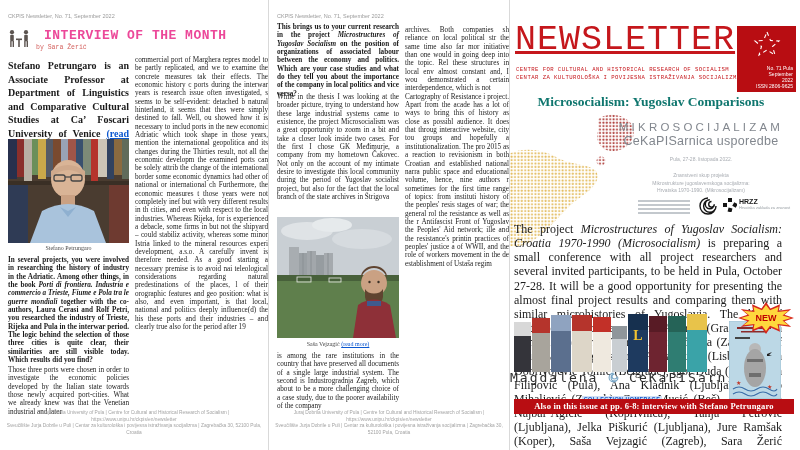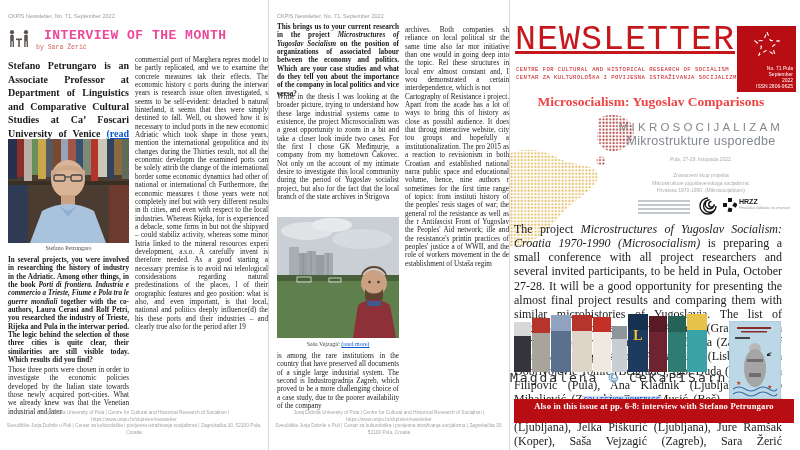--- a/index.html
+++ b/index.html
@@ -33,21 +33,21 @@
   .masthead{position:absolute;left:5px;top:22px;font-family:"Liberation Mono",monospace;
             font-size:35px;line-height:1.05;color:#c5171c;letter-spacing:1px;white-space:nowrap;text-decoration:underline;}
   .orgline{position:absolute;left:6px;font-family:"Liberation Mono",monospace;font-size:5.6px;
            letter-spacing:.45px;color:#c5171c;white-space:nowrap;}
   .issue-box{position:absolute;left:227px;top:26px;width:59px;height:66px;background:#b80d12;
              display:flex;flex-direction:column;justify-content:space-between;align-items:center;
              padding:4px 3px 3px 3px;box-sizing:border-box;}
   .issue-lines{font-family:"Liberation Sans",sans-serif;font-size:5px;line-height:1.2;color:#ffffff;
                text-align:right;align-self:flex-end;}
   .headline{position:absolute;left:0;right:8px;top:94px;text-align:center;font-weight:bold;
-            font-size:13.5px;color:#ef4444;}
+            font-size:13.5px;color:#0f766e;}
   .poster-title{position:absolute;left:105px;width:172px;top:121px;text-align:center;
                 font-family:"Liberation Sans",sans-serif;font-size:11.5px;letter-spacing:3.2px;
                 color:#82878e;white-space:nowrap;}
   .poster-sub{position:absolute;left:105px;width:172px;top:134px;text-align:center;
               font-family:"Liberation Sans",sans-serif;font-size:12.5px;letter-spacing:.3px;color:#82878e;}
   .poster-date{position:absolute;left:105px;width:172px;top:156px;text-align:center;
                font-family:"Liberation Sans",sans-serif;font-size:5px;color:#a9adb3;}
   .poster-event{position:absolute;left:105px;width:172px;top:172px;text-align:center;
                 font-family:"Liberation Sans",sans-serif;font-size:5px;line-height:1.5;color:#a9adb3;}
   .aff-lines{position:absolute;left:128px;top:200px;width:52px;}
@@ -72,21 +72,21 @@
                      background:#cfe0f5;padding:0 2px;}
   .featured-book{position:absolute;left:219px;top:321px;}
   .new-badge{position:absolute;left:228px;top:302px;width:56px;height:32px;}
   .nb-outer,.nb-inner{position:absolute;clip-path:polygon(50% 0%,58% 20%,75% 7%,73% 27%,95% 22%,
       83% 40%,100% 50%,83% 60%,95% 78%,73% 73%,75% 93%,58% 80%,50% 100%,42% 80%,25% 93%,27% 73%,
       5% 78%,17% 60%,0% 50%,17% 40%,5% 22%,27% 27%,25% 7%,42% 20%);}
   .nb-outer{inset:0;background:#d6281e;}
   .nb-inner{inset:3px;background:#ffd83d;}
   .nb-text{position:absolute;inset:0;display:flex;align-items:center;justify-content:center;
            font-family:"Liberation Sans",sans-serif;font-weight:bold;font-size:9px;color:#c00000;}
-  .banner{position:absolute;left:4px;right:6px;top:399px;height:24px;background:#b80d12;
+  .banner{position:absolute;left:4px;right:6px;top:399px;height:15px;background:#b80d12;
           color:#ffffff;font-weight:bold;font-size:8.5px;line-height:15px;text-align:center;
           letter-spacing:.2px;}
 </style>
 </head>
 <body>
 
 <div class="page" id="page-a">
   <div class="runhead">CKPIS Newsletter, No. 71, September 2022</div>
 
   <svg style="position:absolute;left:8px;top:29px;" width="22" height="19" viewBox="0 0 22 19">
@@ -189,21 +189,21 @@
     <path d="M84,64 a13,13 0 0 1 26,0 l0,-4 a13,11 0 0 0 -26,0 z" fill="#5f4430"></path>
     <path d="M88,72 a10,8 0 0 0 18,0 l0,8 a9,7 0 0 1 -18,0 z" fill="#5f4430"></path>
     <circle cx="92.5" cy="65" r="1.2" fill="#3a2f25"></circle>
       <circle cx="101.5" cy="65" r="1.2" fill="#3a2f25"></circle>
     <path d="M76,121 L81,88 Q97,77 113,88 L119,121 Z" fill="#8e3038"></path>
     <rect x="90" y="84" width="14" height="5" fill="#3e5a8e"></rect>
   </svg>
   <div class="b-col1 caption" style="top:341px;position:absolute;">
     <span>Saša Vejzagić </span><span class="lnk">(read more)</span>
   </div>
-  <div class="b-col1 para" style="top:352px;position:absolute;">is among the rare institutions in the country that have preserved all documents of a single large industrial system. The second is Industrogradnja Zagreb, which proved to be a more challenging choice of a case study, due to the poorer availability of the company</div>
+  <div class="b-col1 para" style="top:352px;position:absolute;">is among the rare institutions in the country that have preserved all documents of a single large industrial system. The second is Industrogradnja Zagreb, which about to be a more challenging choice of a case study, due to the poorer availability of the company</div>
 
   <div id="b-col2">
     <div class="para">archives. Both companies sh reliance on local political str the same time also far mor initiative than one would in going deep into the topic. Rel these structures in local env almost constant and, I wou demonstrated a certain interdependence, which is not</div>
     <div class="para">Cartography of Resistance i project. Apart from the acade has a lot of ways to bring this of history as close as possibl audience. It does that throug interactive website, city tou groups and hopefully a institutionalization. The pro 2015 as a reaction to revisionism in both Croatian and established national narra public space and educational volume, hence, nine authors r sometimes for the first time range of topics: from instituti history of the peoples' resis stages of war; the general rol the resistance as well as the r Antifascist Front of Yugoslav the Peoples' Aid network; ille and the resistance's printin practices of peoples' justice a of WWII, and the role of workers movement in the de establishment of Ustaša regim</div>
   </div>
 
   <div class="footer">
     <div>Juraj Dobrila University of Pula | Centre for Cultural and Historical Research of Socialism | https://www.unipu.hr/ckpis/en/newsletter</div>
     <div>Sveučilište Jurja Dobrile u Puli  |  Centar za kulturološka i povijesna istraživanja socijalizma  |  Zagrebačka 30, 52100 Pula, Croatia</div>
   </div>
@@ -236,21 +236,21 @@
       <pattern id="dotsR" width="3.4" height="3.4" patternUnits="userSpaceOnUse">
         <circle cx="1.4" cy="1.4" r="1.05" fill="#b0413e"></circle>
       </pattern>
     </defs>
     <path d="M0,48 C18,34 42,38 56,46 C72,55 88,52 96,60 C102,70 90,80 78,88 C64,98 54,114 38,126 C24,137 6,139 0,130 Z" fill="url(#dotsY)"></path>
     <path d="M98,8 C110,0 126,4 132,14 C138,26 128,38 116,40 C104,42 94,32 98,20 Z" fill="url(#dotsR)"></path>
     <circle cx="101" cy="50" r="4.5" fill="url(#dotsR)"></circle>
   </svg>
 
   <div class="poster-title">MIKROSOCIJALIZAM</div>
-  <div class="poster-sub">Mikrostrukture usporedbe</div>
+  <div class="poster-sub">CeKaPISarnica usporedbe</div>
   <div class="poster-date">Pula, 27-28. listopada 2022.</div>
   <div class="poster-event">
     <div>Znanstveni skup projekta</div>
     <div>Mikrostrukture jugoslavenskoga socijalizma:</div>
     <div>Hrvatska 1970-1990. (Mikrosocijalizam)</div>
   </div>
 
   <div class="aff-lines">
     <div></div>
       <div></div>
@@ -314,15 +314,20 @@
     <ellipse cx="26" cy="47" rx="11" ry="19" fill="#a5a5a5"></ellipse>
     <rect x="18" y="38" width="16" height="3" fill="#6e6e6e"></rect>
     <rect x="20" y="52" width="12" height="4" fill="#6e6e6e"></rect>
     <path d="M38,33 l5,-2 l-3,3 l3,1 l-5,0 z" fill="#222222"></path>
     <text x="7" y="64" font-size="6" fill="#c0392b" font-family="DejaVu Sans">★</text>
     <text x="38" y="68" font-size="6" fill="#c0392b" font-family="DejaVu Sans">★</text>
     <path d="M4,68 q6,-4 12,0 t12,0 t12,0 t8,0" fill="none" stroke="#3a6ea8" stroke-width="1.2"></path>
     <path d="M4,73 q6,-4 12,0 t12,0 t12,0 t8,0" fill="none" stroke="#3a6ea8" stroke-width="1.2"></path>
   </svg>
 
+  <div class="new-badge">
+    <div class="nb-outer"></div>
+    <div class="nb-inner"></div>
+    <div class="nb-text">NEW</div>
+  </div>
 
   <div class="banner">Also in this issue at pp. 6-8: interview with Stefano Petrungaro</div>
 </div>
 
 </body></html>

